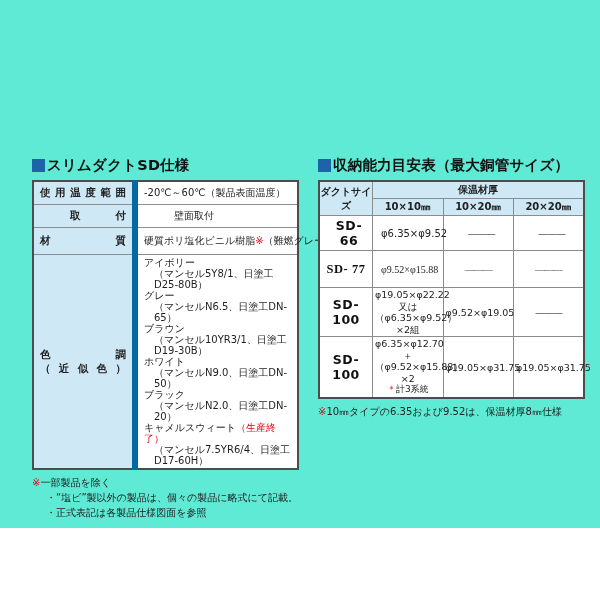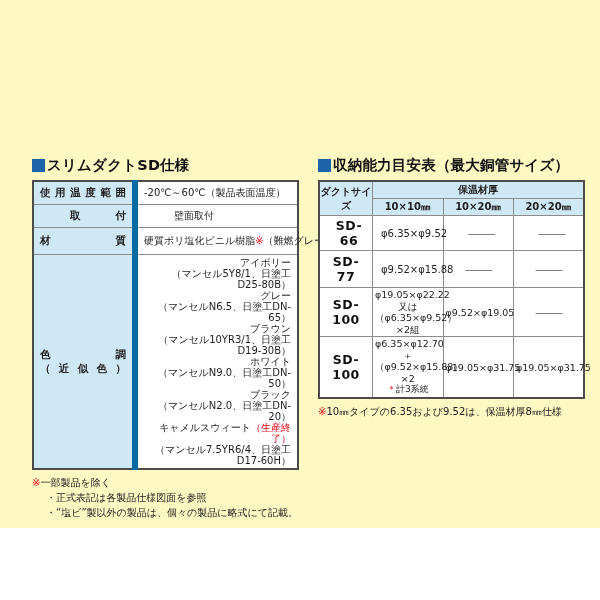--- a/index.html
+++ b/index.html
@@ -1,17 +1,17 @@
 <!DOCTYPE html>
 <html><head>
 <meta charset="utf-8">
 <style>
   html,body { margin:0; padding:0; background:#ffffff; }
   .canvas {
-    position:relative; width:600px; height:528px; background:#fef9c3;
+    position:relative; width:600px; height:528px; background:#5eead4;
     font-family:"DejaVu Sans", sans-serif; color:#1e1e1e;
     -webkit-font-smoothing:antialiased;
   }
   .section { position:absolute; top:156px; width:267px; }
   .section.left  { left:32px;  }
   .section.right { left:318px; }
 
   h2.sec-title {
     margin:0 0 5px 0; font-size:14.5px; font-weight:bold; color:#111;
     display:flex; align-items:center; letter-spacing:0.2px; white-space:nowrap;
@@ -26,36 +26,36 @@
   
   .spec-table th {
     width:86px; font-size:10.5px; padding:2px 6px; vertical-align:middle;
     text-align:justify; text-align-last:justify; border-right:6px solid #0369a1;
   }
   .spec-table td { font-size:10px; padding:2px 6px; vertical-align:middle; }
   .row-temp td, .row-mount td, .row-material td { white-space:nowrap; }
   .row-temp th, .row-temp td { height:18px; }
   .row-mount th, .row-mount td { height:18px;padding-left:36px; }
   .row-material th, .row-material td { height:22px; }
-  .color-list { line-height:11px; font-size:10px; padding:3px 6px;text-align:right; }
+  .color-list { line-height:11px; font-size:10px; padding:3px 6px; }
   .color-item .detail { padding-left:10px; }
 
   
   .cap-table th { font-size:10px; text-align:center; padding:1px 0; }
   .cap-table .col-size { width:52px; }
   .cap-table .col-c1 { width:86px;text-align:center; }
   .cap-table .col-c2 { width:64px; }
   .cap-table .col-c3 { width:63px; }
   .cap-table td { font-size:9.5px; text-align:center; vertical-align:middle; padding:1px 2px; color:#222; }
   .cap-table td.size { font-size:12.5px; font-weight:bold; letter-spacing:0.5px; color:#111; }
   .cap-table td.left-val { text-align:left; padding-left:8px; font-size:10px; }
   .cap-table tr.r-h1 th { height:13px; }
   .cap-table tr.r-h2 th { height:14px; }
   .cap-table tr.r-66 td { height:32px;padding-left:8px; }
-  .cap-table tr.r-77 td { height:34px; }
+  .cap-table tr.r-77 td { height:34px;font-family:Liberation Serif, serif; }
   .cap-table tr.r-100 td { height:42px; }
   .cap-table tr.r-140 td { height:58px; }
   .dash { color:#555; letter-spacing:-1px; font-size:10px; }
   .stack div { line-height:11.5px; }
   .star-line { font-size:9px; }
 
   .red { color:#e60012; }
   .fnote { margin-top:5px; font-size:10px; line-height:15px; color:#222; }
   .fnote .indent { padding-left:14px; }
   .fnote .indent-sm { padding-left:11px; }
@@ -117,22 +117,22 @@
             <div class="name"><span>キャメルスウィート</span><span class="red">（生産終了）</span></div>
             <div class="detail">（マンセル7.5YR6/4、日塗工D17-60H）</div>
           </div>
         </td>
       </tr>
     </tbody>
       </table>
 
     <div class="fnote">
       <div><span class="red">※</span><span>一部製品を除く</span></div>
+      <div class="indent">・“塩ビ”製以外の製品は、個々の製品に略式にて記載。</div>
       <div class="indent">・正式表記は各製品仕様図面を参照</div>
-      <div class="indent">・“塩ビ”製以外の製品は、個々の製品に略式にて記載。</div>
     </div>
   </section>
 
   <section class="section right">
     <h2 class="sec-title">
       <span class="sq"></span>
       <span>収納能力目安表（最大銅管サイズ）</span>
     </h2>
 
     <table class="cap-table">

